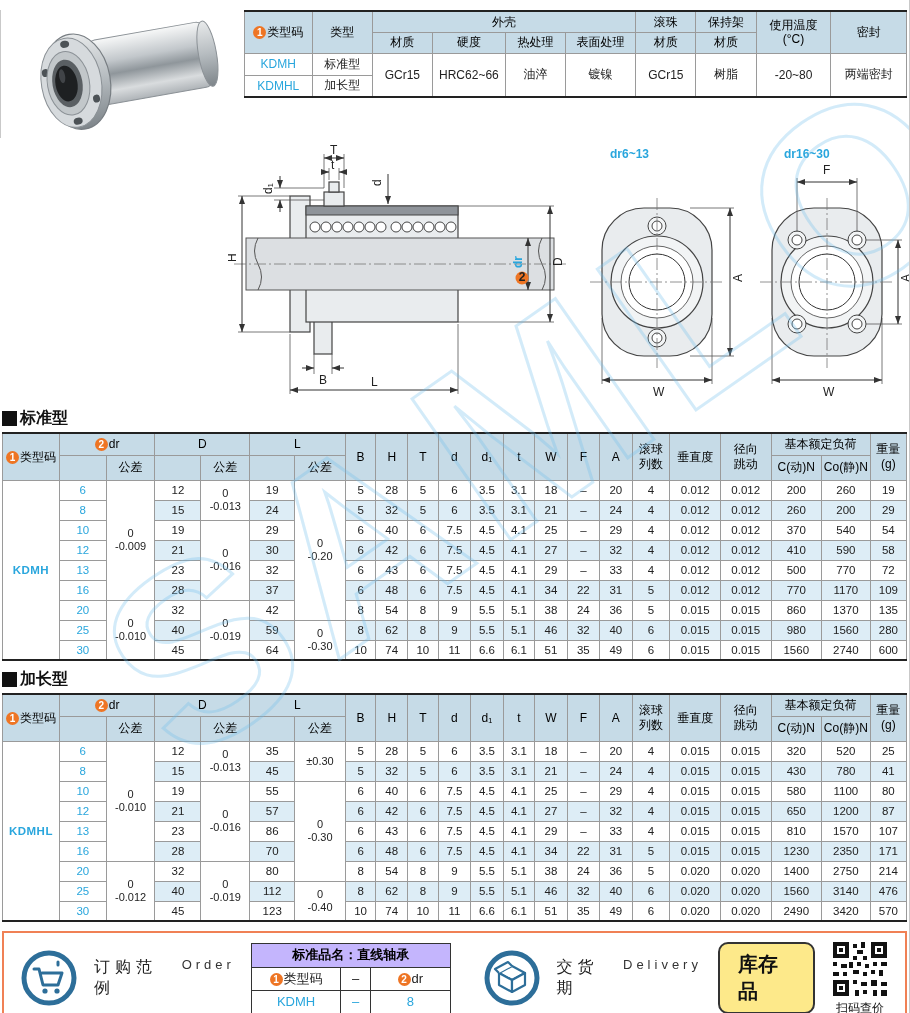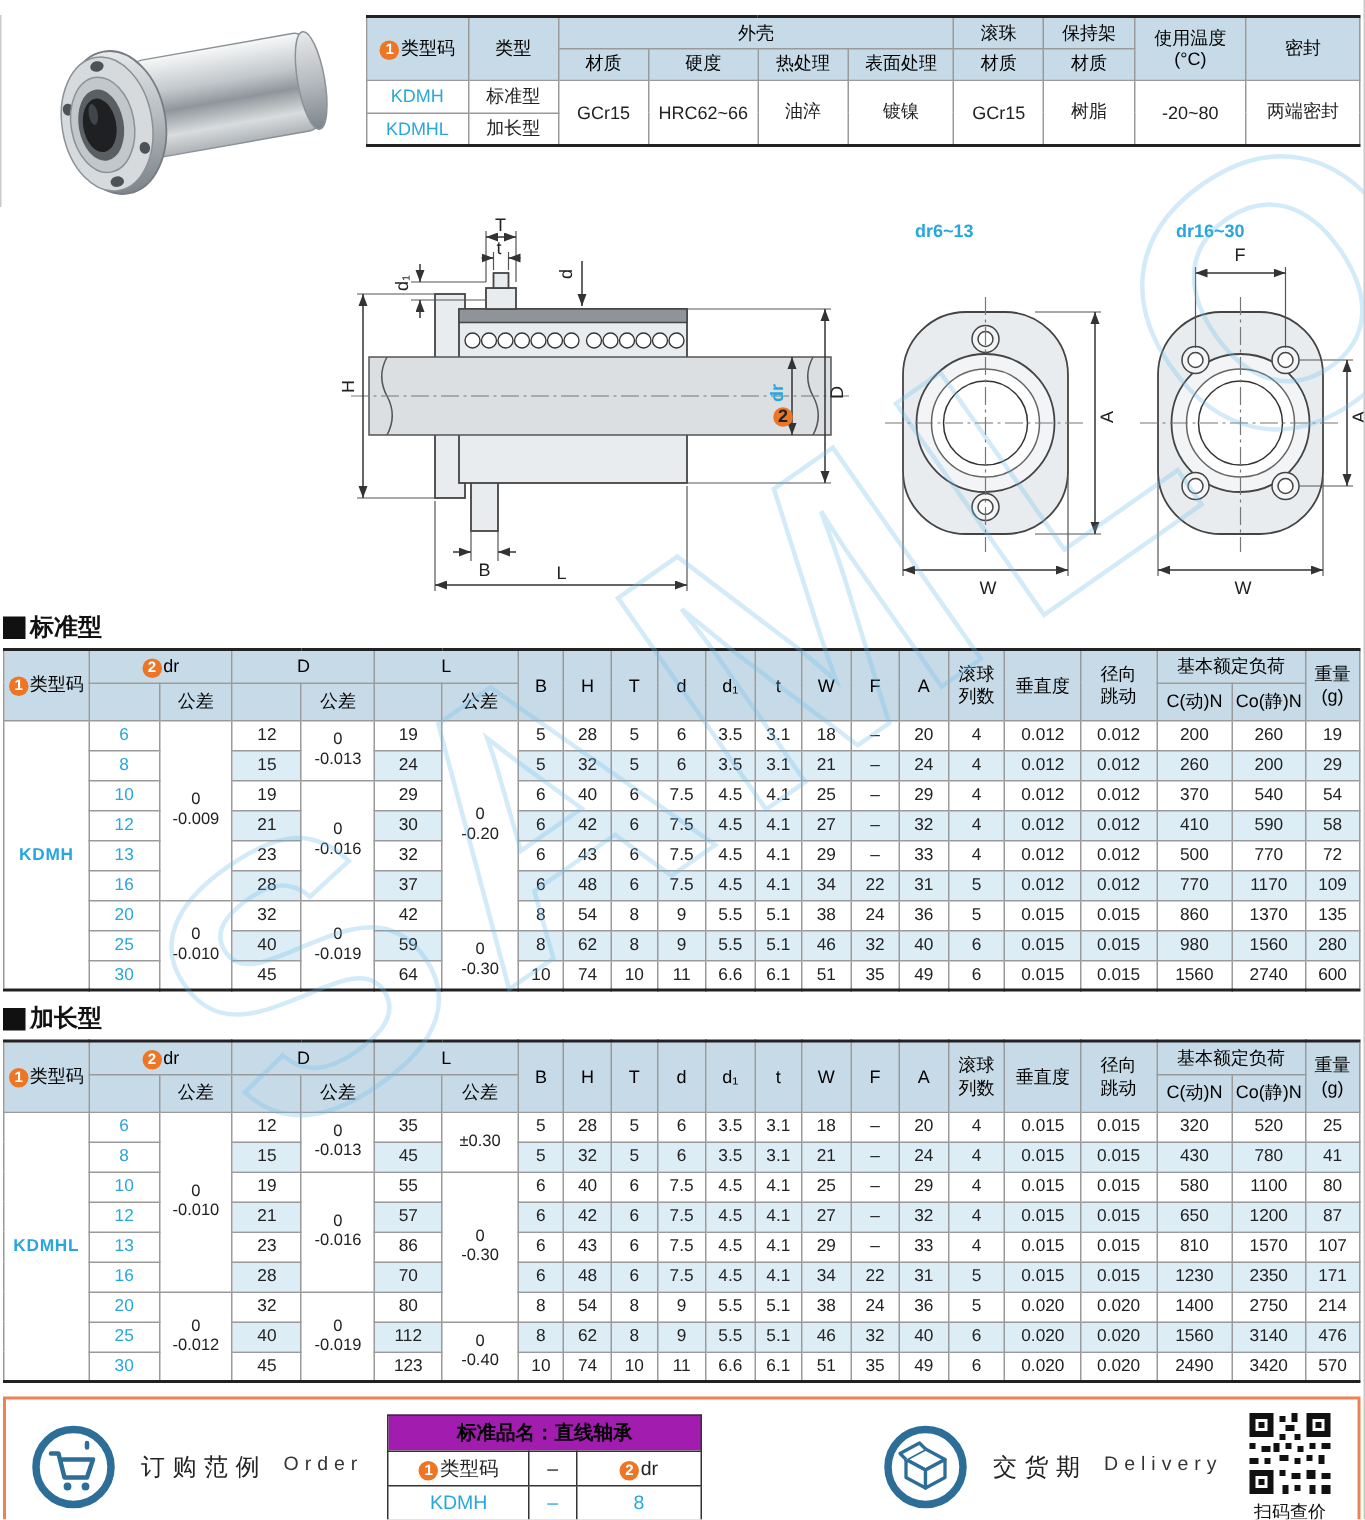--- a/index.html
+++ b/index.html
@@ -58,21 +58,21 @@
 
   
   .bottom { border: 2px solid #f08155; margin: 9px 2px 0; height: 94px;
             display: flex; align-items: center; padding: 0 16px; gap: 16px; position: relative; }
   .icn { width: 58px; height: 58px; flex: 0 0 auto; }
   .lbl2 { display: flex; flex-direction: row; gap: 11px; }
   .lbl2 .cn { font-size: 16px; letter-spacing: 5px; color: #222; }
   .lbl2 .en { font-size: 13px; letter-spacing: 4px; color: #333; }
   .order-tbl { width: 210px; }
   .order-tbl th, .order-tbl td { border: 1.5px solid #333; font-size: 13px; background: #fff; }
-  .order-tbl th { font-weight: bold; height: 24px; background: #a21caf; }
+  .order-tbl th { font-weight: bold; height: 24px; background: #c4b5fd; }
   .order-tbl td { height: 23px; }
   .spacer { flex: 1; }
   .stock { background: #fde98a; border: 2px solid #333; border-radius: 10px; padding: 7px 18px;
            font-size: 20px; font-weight: bold; color: #111; }
   .qrbox { display: flex; flex-direction: column; align-items: center; gap: 2px; }
   .qrbox .cap { font-size: 12px; color: #111; }
 </style>
 </head>
 <body>
 
@@ -883,20 +883,21 @@
         <polygon points="29,17 42,24 29,31 16,24"></polygon>
         <polygon points="16,24 29,31 29,43 16,36"></polygon>
         <polygon points="42,24 29,31 29,43 42,36"></polygon>
         <polyline points="16,24 12,20 25,13 29,17" fill="#fff"></polyline>
       </g>
     </svg>
     <div class="lbl2">
       <span class="cn">交货期</span>
       <span class="en">Delivery</span>
     </div>
+    <div class="stock">库存品</div>
     <div class="qrbox">
       <svg width="58" height="58" viewBox="0 0 58 58">
         <rect width="58" height="58" fill="#fff"></rect>
         <g fill="#111">
           <rect x="2" y="2" width="16" height="16"></rect>
             <rect x="40" y="2" width="16" height="16"></rect>
             <rect x="2" y="40" width="16" height="16"></rect>
           <rect x="22" y="4" width="4" height="4"></rect>
             <rect x="30" y="2" width="4" height="6"></rect>
             <rect x="26" y="10" width="6" height="4"></rect>

